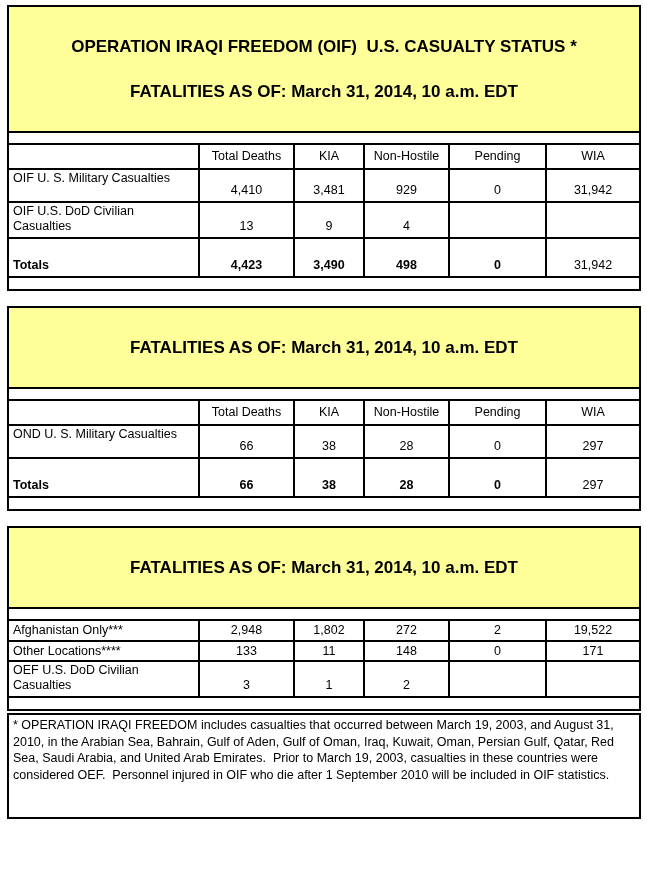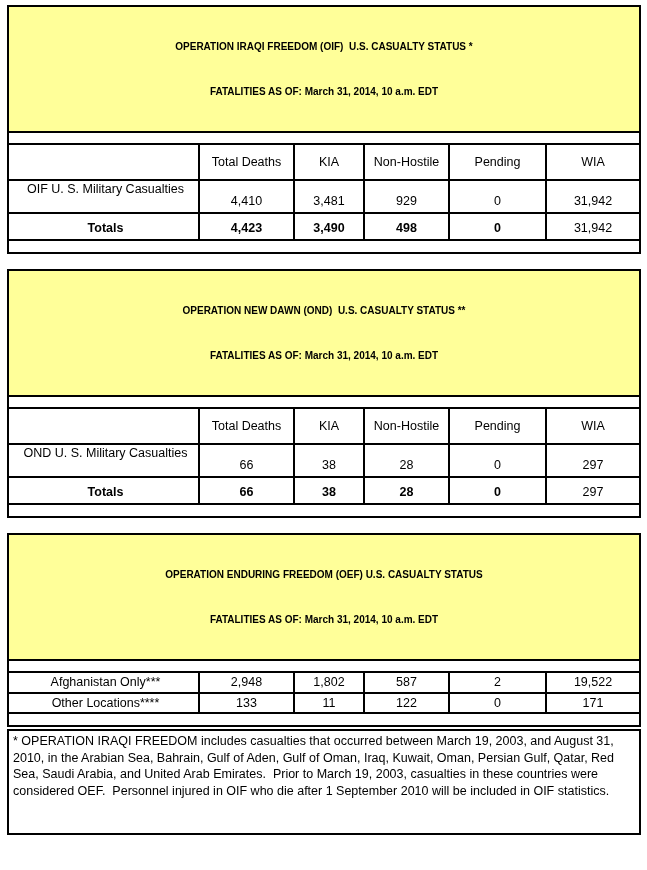--- a/index.html
+++ b/index.html
@@ -13,21 +13,21 @@
   .page { padding: 5px 6px 0 7px; }
 
   .section { border: 2px solid #000; margin-bottom: 15px; }
   .section.last { margin-bottom: 2px; }
 
   .sec-title {
     background: #FFFF99;
     border-bottom: 2px solid #000;
     text-align: center;
     font-weight: bold;
-    font-size: 10px;
+    font-size: 17px;
     line-height: 15px;
     padding: 2px 0;
     white-space: pre-wrap;
   }
   .blank-top { height: 12px; border-bottom: 2px solid #000; }
   .blank-bot { height: 11px; }
 
   table.casualty {
     width: 100%;
     border-collapse: collapse;
@@ -36,29 +36,29 @@
   table.casualty td {
     border-left: 2px solid #000;
     border-bottom: 2px solid #000;
     text-align: center;
     font-size: 12.5px;
     line-height: 15px;
     overflow: hidden;
   }
   table.casualty td:first-child {
     border-left: none;
-    text-align: center;
+    text-align: left;
     padding-left: 4px;
     white-space: pre-wrap;
   }
-  tr.hdr td { height: 35px; vertical-align: middle; }
+  tr.hdr td { height: 24px; vertical-align: middle; }
   tr.r-tall td { height: 33px; vertical-align: bottom; padding-bottom: 3px; }
   tr.r-tall td.vt { vertical-align: top; padding-top: 1px; }
   tr.r-line td { height: 20px; vertical-align: middle; }
-  tr.r-tot td { height: 27px; vertical-align: bottom; padding-bottom: 3px; font-weight: bold; }
+  tr.r-tot td { height: 39px; vertical-align: bottom; padding-bottom: 3px; font-weight: bold; }
   tr.r-tot td.reg { font-weight: normal; }
 
   .footnotes { border: 2px solid #000; }
   .fn {
     border-bottom: 2px solid #000;
     padding: 2px 8px 0 4px;
     font-size: 12.5px;
     line-height: 16.5px;
     white-space: pre-wrap;
   }
@@ -95,36 +95,44 @@
         <td>WIA</td>
       </tr>
       <tr class="r-tall">
         <td class="vt">OIF U. S. Military Casualties</td>
         <td>4,410</td>
         <td>3,481</td>
         <td>929</td>
         <td>0</td>
         <td>31,942</td>
       </tr>
+      <tr class="r-tall">
+        <td class="vt">OIF U.S. DoD Civilian
+Casualties</td>
+        <td>13</td>
+        <td>9</td>
+        <td>4</td>
+        <td></td>
+        <td></td>
+      </tr>
       <tr class="r-tot">
         <td>Totals</td>
         <td>4,423</td>
         <td>3,490</td>
         <td>498</td>
         <td>0</td>
         <td class="reg">31,942</td>
       </tr>
     </tbody>
       </table>
     <div class="blank-bot"></div>
   </div>
 
   <div class="section">
     <div class="sec-title">
-      <div>OPERATION NEW DAWN (OND)  U.S. CASUALTY STATUS **</div>
       <div>FATALITIES AS OF: March 31, 2014, 10 a.m. EDT</div>
     </div>
     <div class="blank-top"></div>
     <table class="casualty">
       <colgroup>
           <col style="width:190px">
           <col style="width:95px">
           <col style="width:70px">
           <col style="width:85px">
           <col style="width:97px">
@@ -155,49 +163,57 @@
         <td>0</td>
         <td class="reg">297</td>
       </tr>
     </tbody>
       </table>
     <div class="blank-bot"></div>
   </div>
 
   <div class="section last">
     <div class="sec-title">
-      <div>OPERATION ENDURING FREEDOM (OEF) U.S. CASUALTY STATUS</div>
       <div>FATALITIES AS OF: March 31, 2014, 10 a.m. EDT</div>
     </div>
     <div class="blank-top"></div>
     <table class="casualty">
       <colgroup>
           <col style="width:190px">
           <col style="width:95px">
           <col style="width:70px">
           <col style="width:85px">
           <col style="width:97px">
           <col>
         </colgroup>
       <tbody>
       <tr class="r-line">
         <td>Afghanistan Only***</td>
         <td>2,948</td>
         <td>1,802</td>
-        <td>587</td>
+        <td>272</td>
         <td>2</td>
         <td>19,522</td>
       </tr>
       <tr class="r-line">
         <td>Other Locations****</td>
         <td>133</td>
         <td>11</td>
-        <td>122</td>
+        <td>148</td>
         <td>0</td>
         <td>171</td>
+      </tr>
+      <tr class="r-tall">
+        <td class="vt">OEF U.S. DoD Civilian
+Casualties</td>
+        <td>3</td>
+        <td>1</td>
+        <td>2</td>
+        <td></td>
+        <td></td>
       </tr>
     </tbody>
       </table>
     <div class="blank-bot"></div>
   </div>
 
   <div class="footnotes">
     <div class="fn fn1">* OPERATION IRAQI FREEDOM includes casualties that occurred between March 19, 2003, and August 31, 2010, in the Arabian Sea, Bahrain, Gulf of Aden, Gulf of Oman, Iraq, Kuwait, Oman, Persian Gulf, Qatar, Red Sea, Saudi Arabia, and United Arab Emirates.  Prior to March 19, 2003, casualties in these countries were considered OEF.  Personnel injured in OIF who die after 1 September 2010 will be included in OIF statistics.</div>
 
   </div>

